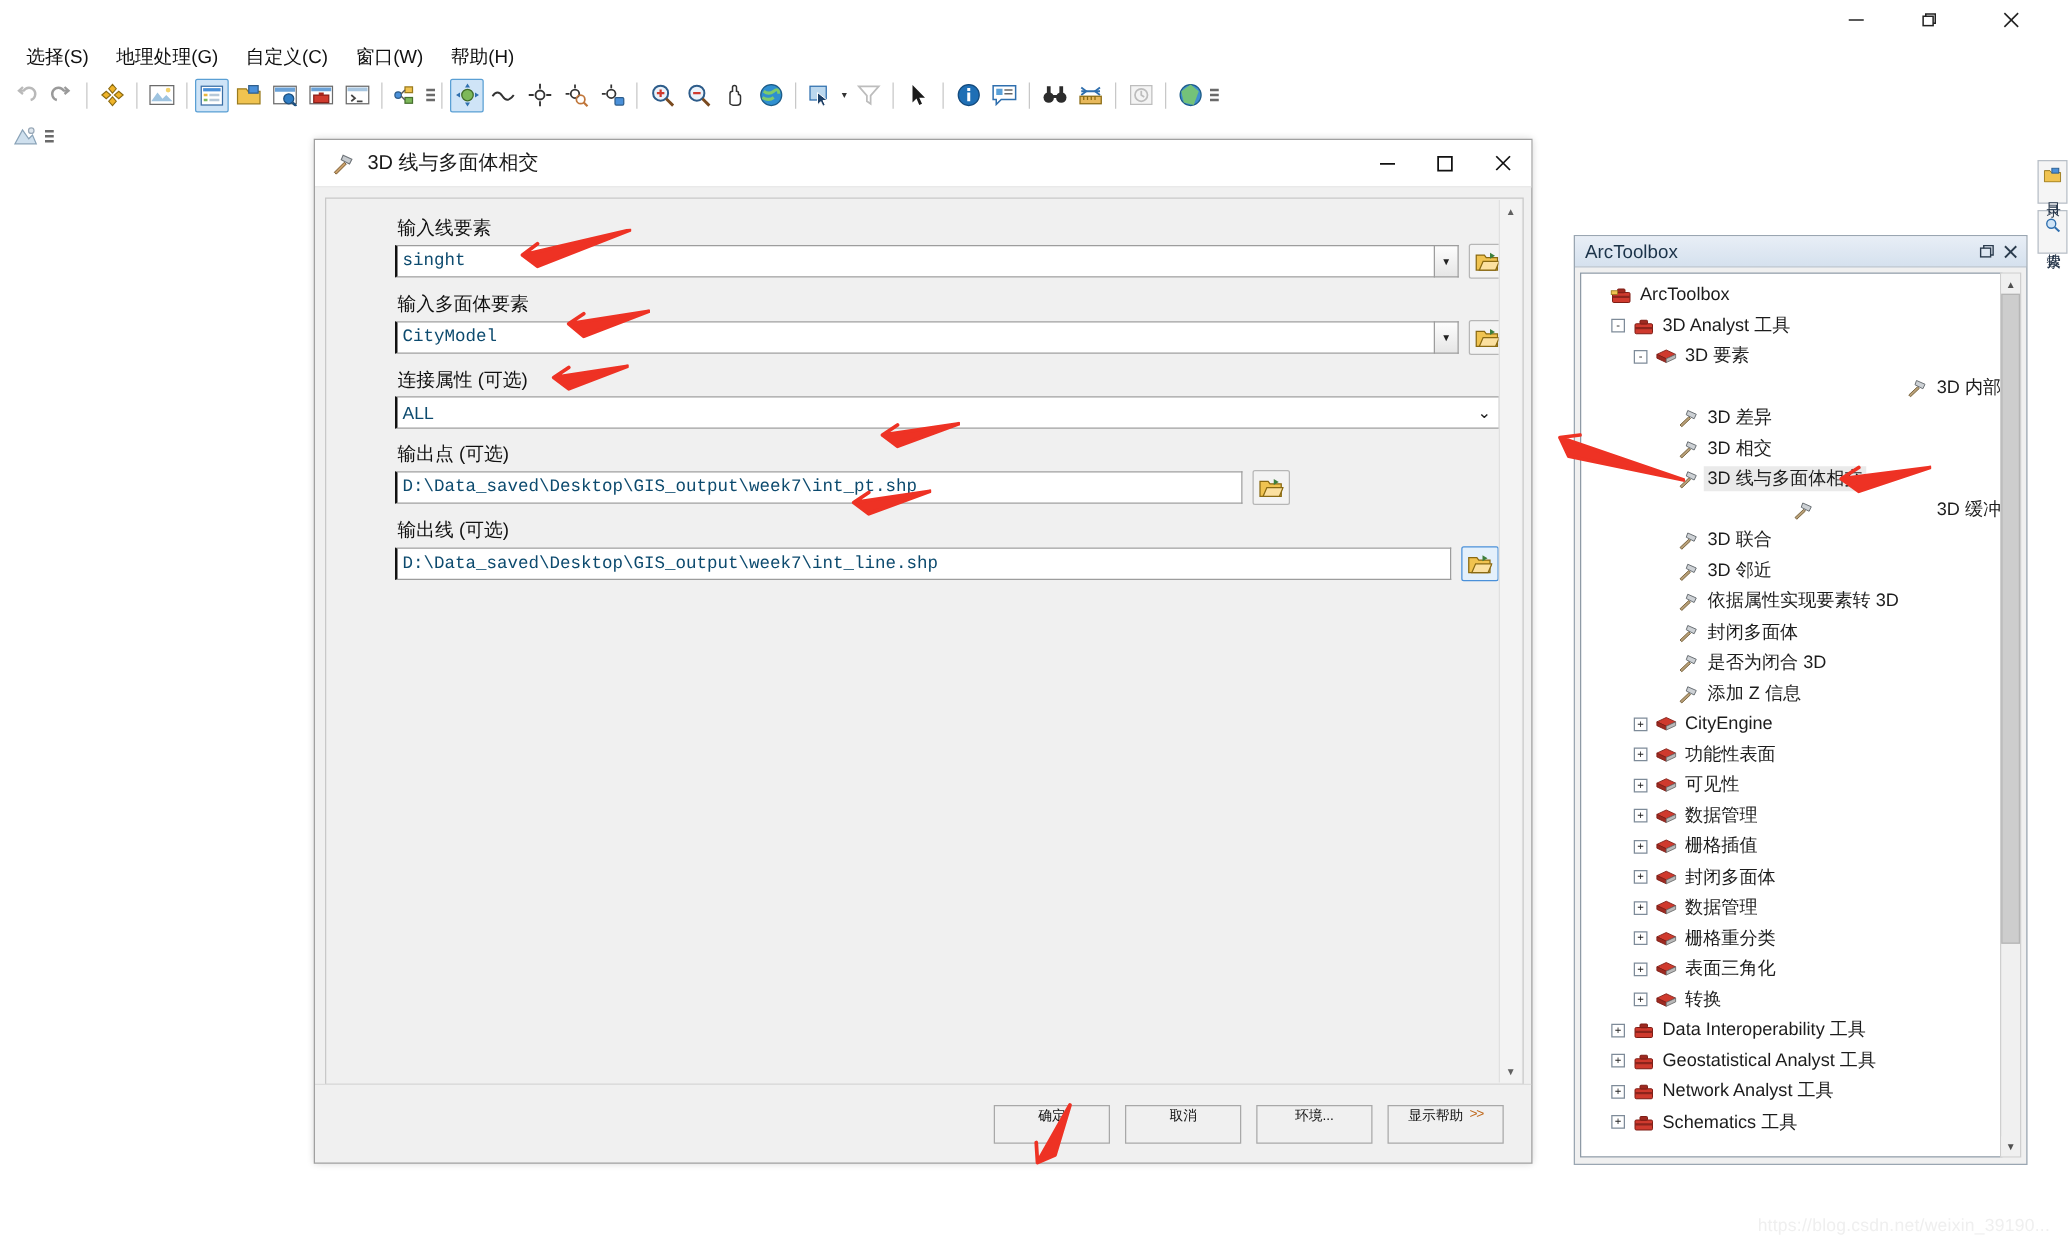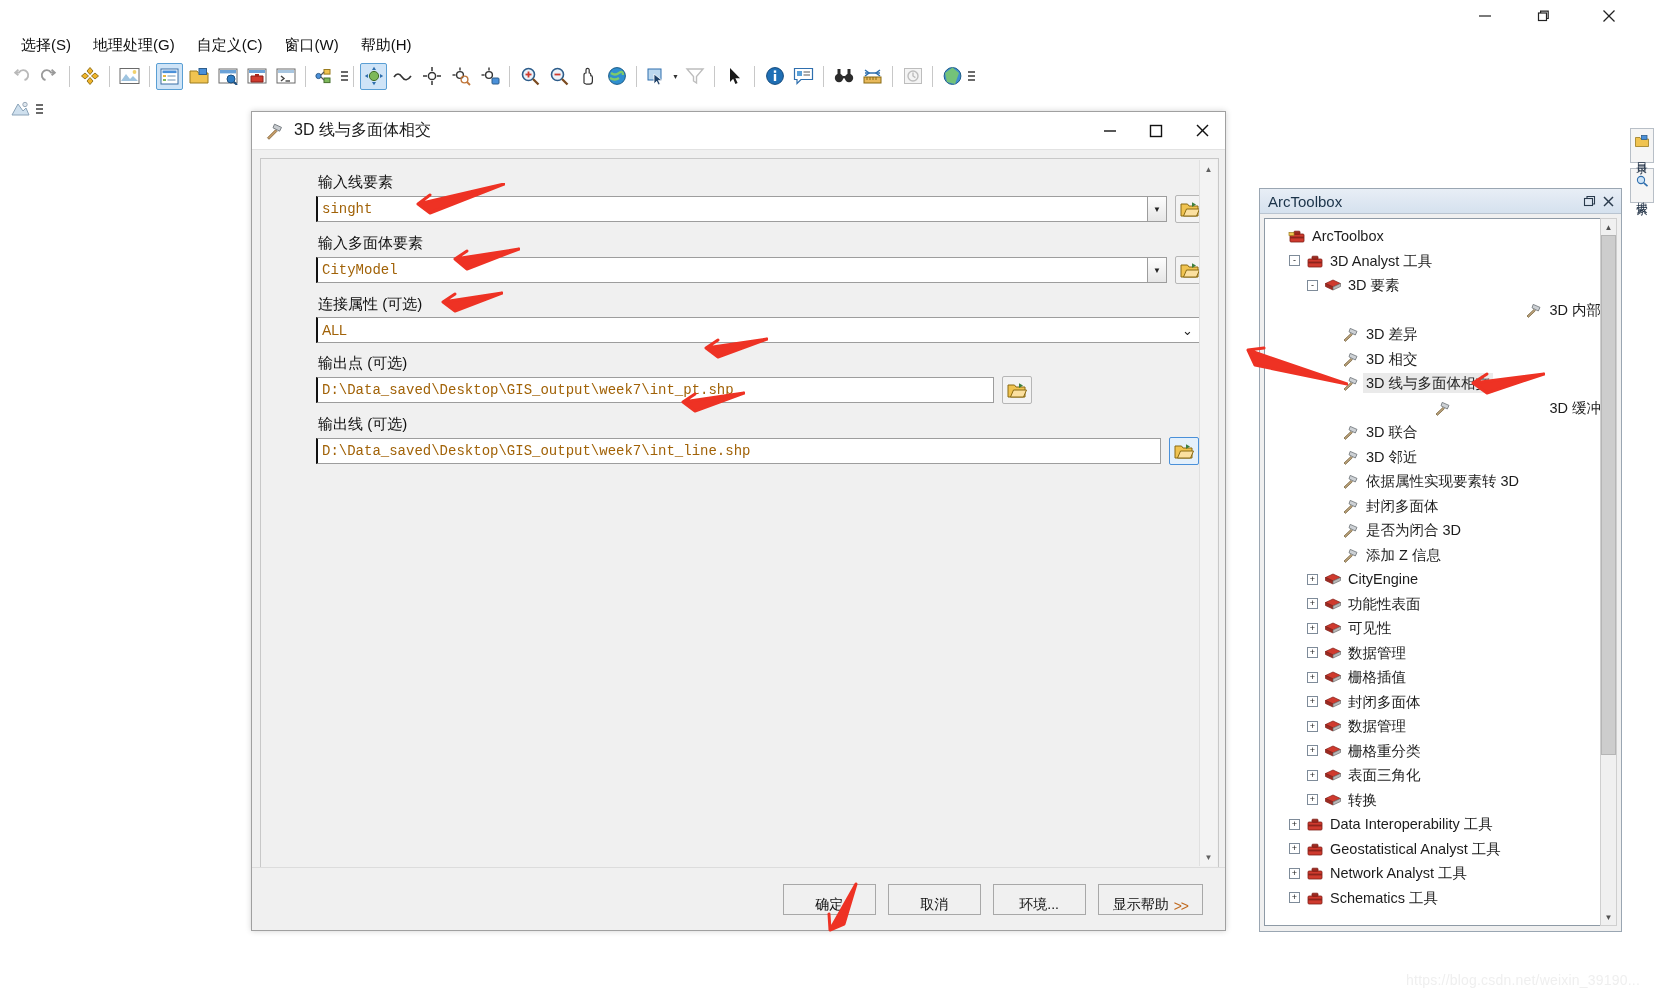--- a/index.html
+++ b/index.html
@@ -128,43 +128,43 @@
   #gp-scroll .gsb{
     width:17px;height:18px;display:flex;align-items:center;justify-content:center;font-size:8px;color:#606060;
   }
   #gp-scroll .gsb.bottom{position:absolute;bottom:0;left:0;}
 
   .field-group{margin:0 0 0 0;}
   .field-label{font-size:15px;color:#101010;margin:0 0 3px 2px;}
   .field-row{display:flex;align-items:center;}
   .txt{
     height:26px;background:#ffffff;border:1px solid #9d9d9d;box-sizing:border-box;
-    font-family:"Liberation Mono","DejaVu Sans Mono",monospace;font-size:14px;color:#a16207;
+    font-family:"Liberation Mono","DejaVu Sans Mono",monospace;font-size:14px;color:#0c4a6e;
     display:flex;align-items:center;padding:0 4px;overflow:hidden;white-space:nowrap;
   }
   .txt.has-caret{border-left:2px solid #111;}
   .combo-arrow{
     width:19px;height:24px;border:1px solid #9d9d9d;border-left:none;background:linear-gradient(#fdfdfd,#e6e6e6);
     box-sizing:border-box;display:flex;align-items:center;justify-content:center;font-size:8px;color:#222;
     align-self:center;height:26px;
   }
   .browse-btn{
     width:30px;height:28px;margin-left:8px;border:1px solid #b6b6b6;background:#f3f3f3;
     display:flex;align-items:center;justify-content:center;box-sizing:border-box;border-radius:2px;
   }
   .browse-btn.focus{border:1px solid #4a90d9;background:#e4f0fb;}
 
   #gp-footer{
     position:absolute;left:0;bottom:0;width:100%;height:63px;border-top:1px solid #dcdcdc;
     display:flex;align-items:center;justify-content:flex-end;padding-right:22px;box-sizing:border-box;
   }
   .gp-btn{
     min-width:93px;height:31px;margin-left:12px;background:#f0f0f0;border:1px solid #a8a8a8;
-    box-sizing:border-box;display:flex;align-items:flex-end;justify-content:center;
-    font-size:14px;color:#111;padding:0 14px;
+    box-sizing:border-box;display:flex;align-items:flex-start;justify-content:center;
+    font-size:11px;color:#111;padding:0 14px;
   }
   .gp-btn .chev{color:#c06a1f;margin-left:5px;letter-spacing:-1px;}
 
   
   #edge-tabs{position:absolute;right:0;top:128px;width:24px;}
   .edge-tab{
     width:24px;margin-bottom:5px;background:#f5f5f5;border:1px solid #b8bfc7;
     box-sizing:border-box;display:flex;flex-direction:column;align-items:center;
     padding:4px 0 7px;
   }

